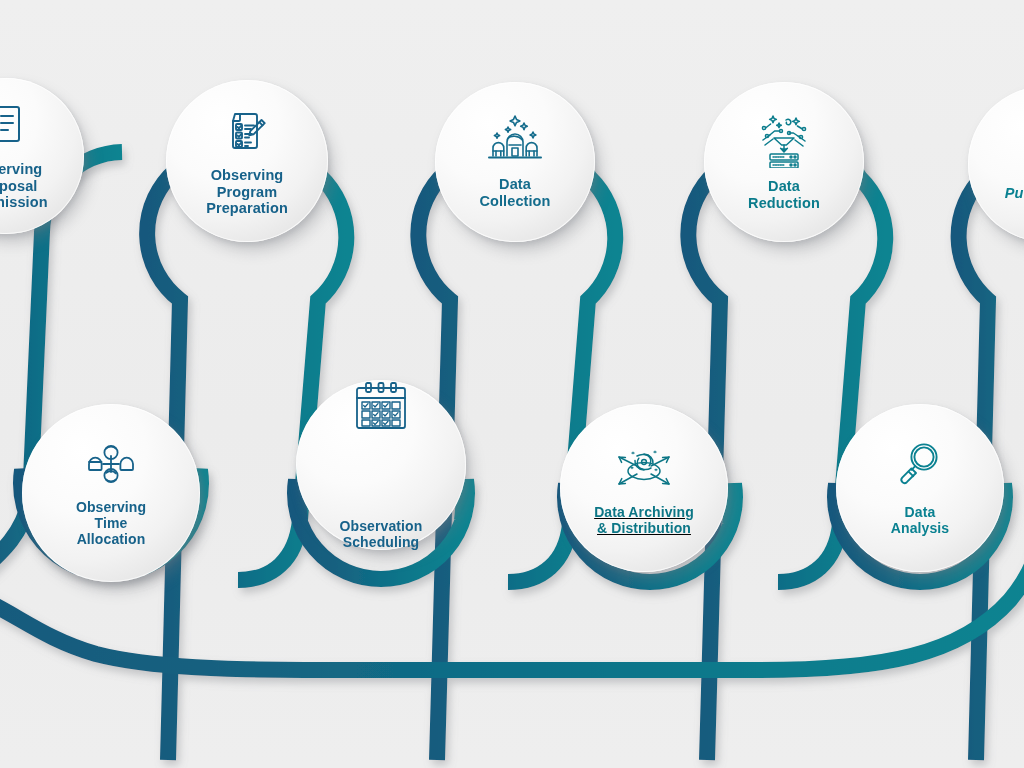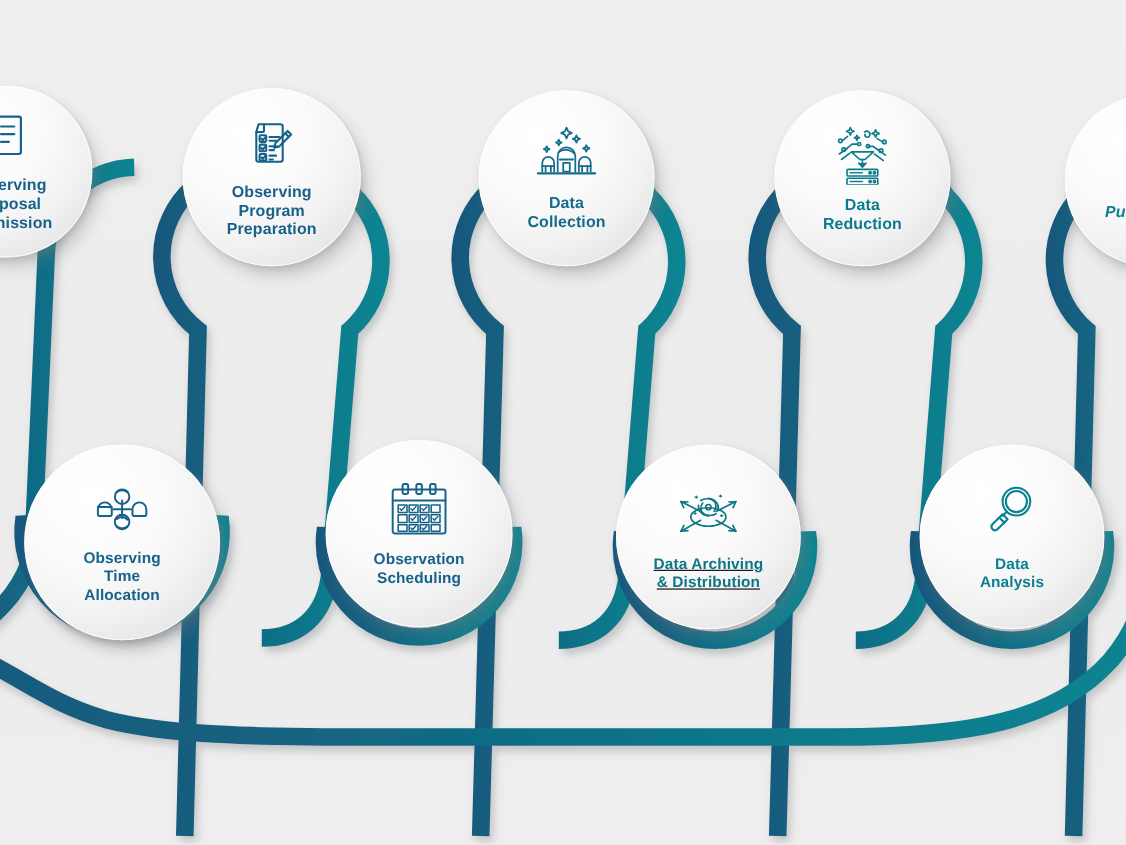--- a/index.html
+++ b/index.html
@@ -46,21 +46,21 @@
   .node.small .label { font-size: 14px; }
 
   
   #node-0 { left: -72px;  top: 78px;  width: 156px; height: 156px; }
   #node-1 { left: 166px;  top: 80px;  width: 162px; height: 162px; }
   #node-2 { left: 435px;  top: 82px;  width: 160px; height: 160px; }
   #node-3 { left: 704px;  top: 82px;  width: 160px; height: 160px; }
   #node-4 { left: 968px;  top: 86px;  width: 156px; height: 156px; }
 
   #node-5 { left: 22px;   top: 404px; width: 178px; height: 178px; }
-  #node-6 { left: 296px;  top: 400px; width: 170px; height: 170px; }
+  #node-6 { left: 296px;  top: 380px; width: 170px; height: 170px; justify-content: space-between; }
   #node-7 { left: 560px;  top: 404px; width: 168px; height: 168px; text-decoration: underline; }
   #node-8 { left: 836px;  top: 404px; width: 168px; height: 168px; }
 </style>
 </head>
 <body>
 
 <div id="stage">
 
   <svg id="ribbon-layer" width="1024" height="768" viewBox="0 0 1024 768">
     <defs>

